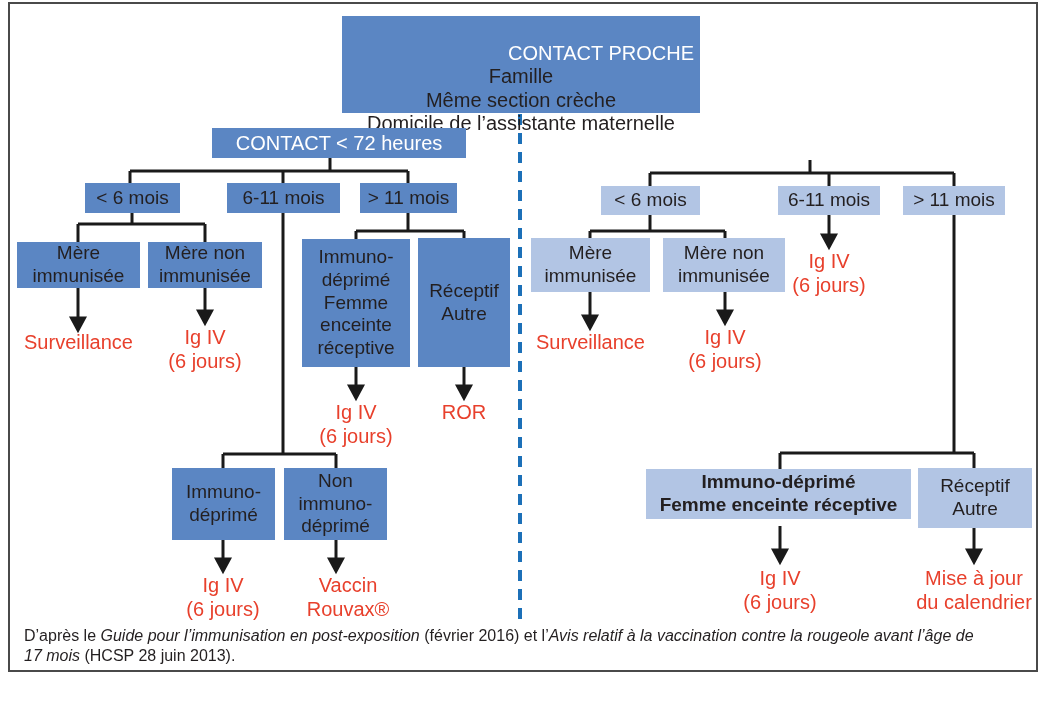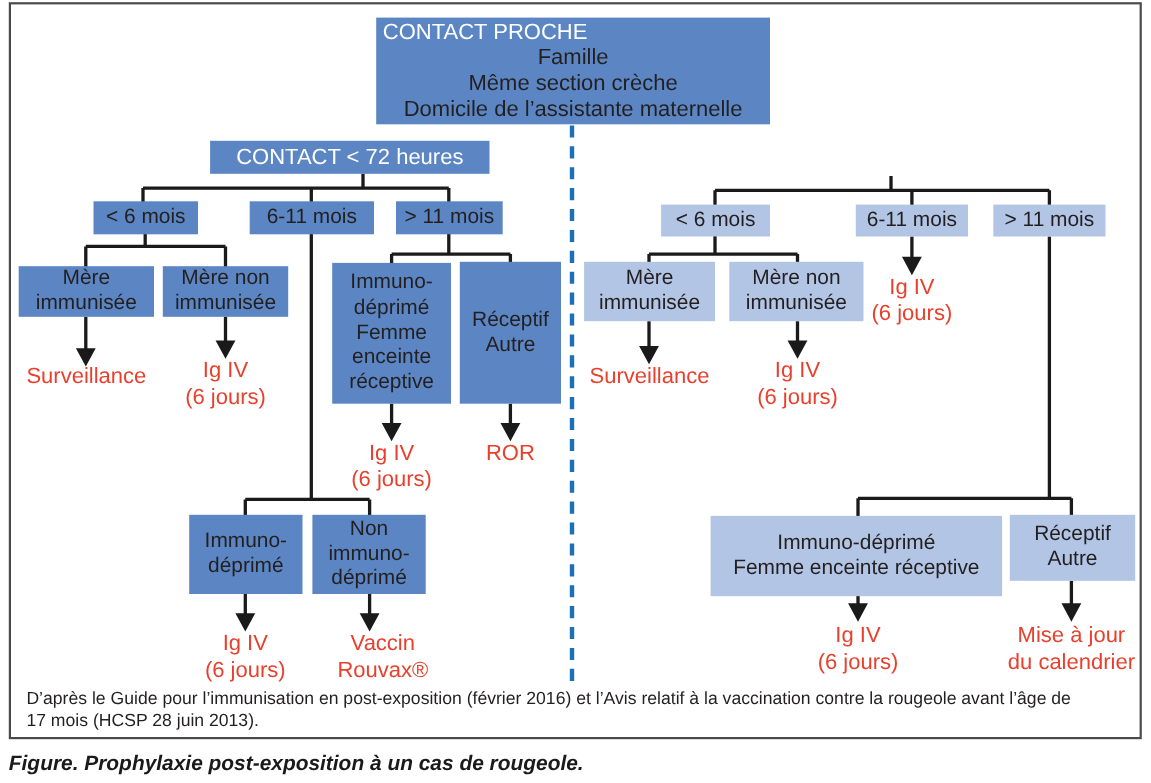--- a/index.html
+++ b/index.html
@@ -18,25 +18,25 @@
   .dark{background:var(--dark_blue);}
   .light{background:var(--light_blue);}
   .hdr{font-size:20px;}
   .hdr-white{color:#ffffff;}
   .outcome{
     position:absolute;z-index:2;text-align:center;font-size:20px;line-height:1.18;
     color:var(--red);white-space:pre-line;font-weight:500;
   }
   #root-box{position:absolute;left:342px;top:16px;width:358px;height:97px;z-index:2;
     background:var(--dark_blue);box-sizing:border-box;padding:2px 6px;}
-  #root-title{text-align:left;color:#ffffff;font-size:20px;line-height:23px;}
+  #root-title{text-align:right;color:#ffffff;font-size:20px;line-height:23px;margin-top:24px;}
   #root-lines{text-align:center;color:#231f20;font-size:20px;line-height:23.5px;white-space:pre-line;}
   #footnote{position:absolute;left:24px;top:626px;width:995px;z-index:2;
     font-size:16px;line-height:1.24;color:#231f20;}
-  #footnote .it{}
+  #footnote .it{font-style:italic;}
   #caption{position:absolute;left:8px;top:684px;width:1010px;z-index:2;
     font-size:19px;font-weight:bold;font-style:italic;color:#1a1a1a;}
 </style>
 </head>
 <body>
 
 <div id="canvas">
 
   <div id="frame"></div>
 
@@ -82,21 +82,21 @@
 
   <div id="root-box">
     <div style="width:100%">
       <div id="root-title">CONTACT PROCHE</div>
       <div id="root-lines">Famille
 Même section crèche
 Domicile de l’assistante maternelle</div>
     </div>
   </div>
 
-  <div class="node dark hdr hdr-white" style="left:191px;top:128px;width:254px;height:30px;">CONTACT &lt; 72 heures</div>
+  <div class="node dark hdr hdr-white" style="left:212px;top:128px;width:254px;height:30px;">CONTACT &lt; 72 heures</div>
   <div class="node dark" style="left:85px;top:183px;width:95px;height:30px;">&lt; 6 mois</div>
   <div class="node dark" style="left:227px;top:183px;width:113px;height:30px;">6-11 mois</div>
   <div class="node dark" style="left:360px;top:183px;width:97px;height:30px;">&gt; 11 mois</div>
   <div class="node dark" style="left:17px;top:242px;width:123px;height:46px;">Mère
 immunisée</div>
   <div class="node dark" style="left:148px;top:242px;width:114px;height:46px;">Mère non
 immunisée</div>
   <div class="outcome" style="left:6px;top:331px;width:145px;">Surveillance</div>
   <div class="outcome" style="left:150px;top:326px;width:110px;">Ig IV
 (6 jours)</div>
@@ -125,26 +125,25 @@
   <div class="node light" style="left:903px;top:186px;width:102px;height:29px;">&gt; 11 mois</div>
   <div class="node light" style="left:531px;top:238px;width:119px;height:54px;">Mère
 immunisée</div>
   <div class="node light" style="left:663px;top:238px;width:122px;height:54px;">Mère non
 immunisée</div>
   <div class="outcome" style="left:518px;top:331px;width:145px;">Surveillance</div>
   <div class="outcome" style="left:670px;top:326px;width:110px;">Ig IV
 (6 jours)</div>
   <div class="outcome" style="left:774px;top:250px;width:110px;">Ig IV
 (6 jours)</div>
-  <div class="node light" style="left:646px;top:469px;width:265px;height:73px;">Immuno-déprimé
+  <div class="node light" style="left:646px;top:469px;width:265px;height:50px;font-weight:bold;">Immuno-déprimé
 Femme enceinte réceptive</div>
   <div class="node light" style="left:918px;top:468px;width:114px;height:60px;">Réceptif
 Autre</div>
   <div class="outcome" style="left:725px;top:567px;width:110px;">Ig IV
 (6 jours)</div>
   <div class="outcome" style="left:899px;top:567px;width:150px;">Mise à jour
 du calendrier</div>
 
   <div id="footnote"><span>D’après le </span><span class="it">Guide pour l’immunisation en post-exposition</span><span> (février 2016) et l’</span><span class="it">Avis relatif à la vaccination contre la rougeole avant l’âge de</span><br><span class="it">17 mois</span><span> (HCSP 28 juin 2013).</span></div>
 
-  <div id="caption">Figure. Prophylaxie post-exposition à un cas de rougeole.</div>
 
 </div>
 
 </body></html>

